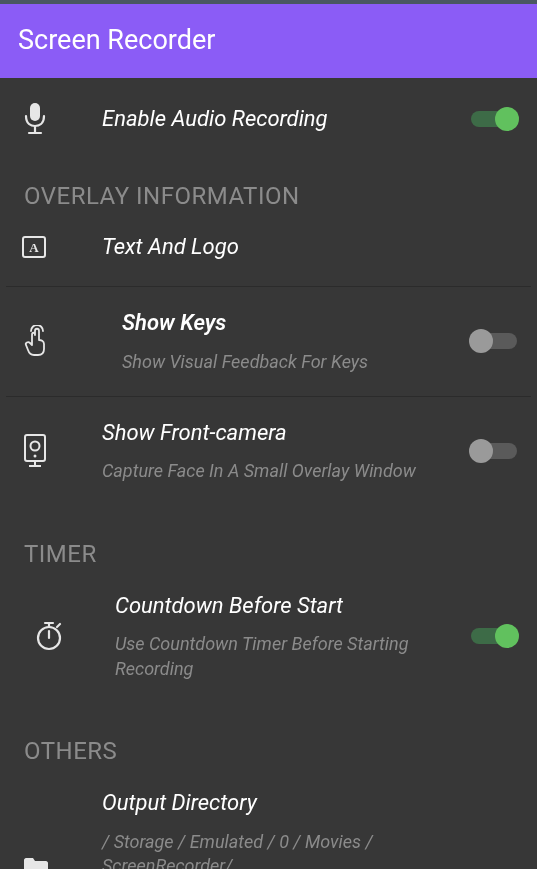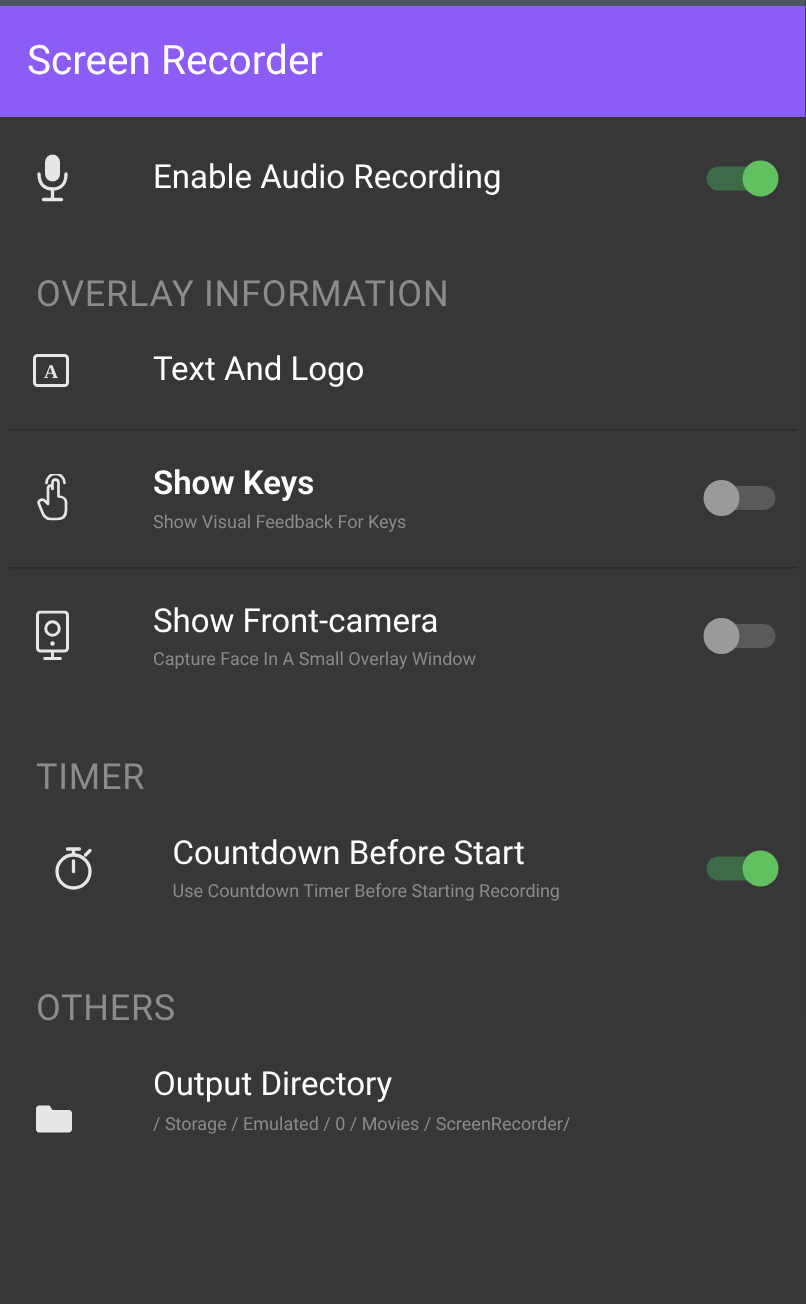--- a/index.html
+++ b/index.html
@@ -41,33 +41,34 @@
       width: 50px;
       flex-shrink: 0;
       display: flex;
       align-items: center;
       justify-content: flex-start;
     }
     .row-body {
       flex: 1;
       padding-left: 30px;
       padding-right: 12px;
+      font-style: italic;
     }
     .row-title {
       font-size: 22px;
       color: #fff;
       font-weight: 400;
       line-height: 1.3;
     }
     .row-sub {
-      font-size: 12px;
+      font-size: 18px;
       color: #8b8b8b;
       font-weight: 400;
       line-height: 1.35;
-      margin-top: 2px;
+      margin-top: 12px;
     }
     .section-header {
       padding: 22px 24px 6px;
       font-size: 24px;
       color: #8b8b8b;
       font-weight: 400;
       letter-spacing: 0.5px;
     }
     .divider {
       height: 1px;
@@ -139,21 +140,21 @@
         <text x="12" y="16" font-size="13" font-family="serif" fill="#e6e6e6" text-anchor="middle" font-weight="600">A</text>
       </svg>
     </div>
     <div class="row-body">
       <div class="row-title">Text And Logo</div>
     </div>
   </div>
 
   <div class="divider"></div>
 
-  <div class="row" style="padding-top:22px;padding-bottom:22px;">
+  <div class="row" style="padding-top:22px;padding-bottom:22px;gap:20px;">
     <div class="icon-wrap">
       <svg width="28" height="32" viewBox="0 0 28 32">
         <path d="M13 6 C13 3 17 3 17 6 L17 15 C19 15 22 16 22 19 L22 24 C22 28 20 30 16 30 L12 30 C9 30 7 28 6 25 L4 20 C3 18 6 16 8 18 L10 20 L10 10 C10 7 13 7 13 10 Z" fill="none" stroke="#e6e6e6" stroke-width="1.8" stroke-linejoin="round"></path>
         <path d="M9 6 A6 6 0 0 1 21 6" fill="none" stroke="#e6e6e6" stroke-width="1.8" stroke-linecap="round"></path>
       </svg>
     </div>
     <div class="row-body">
       <div class="row-title" style="font-weight:600;">Show Keys</div>
       <div class="row-sub">Show Visual Feedback For Keys</div>
     </div>

